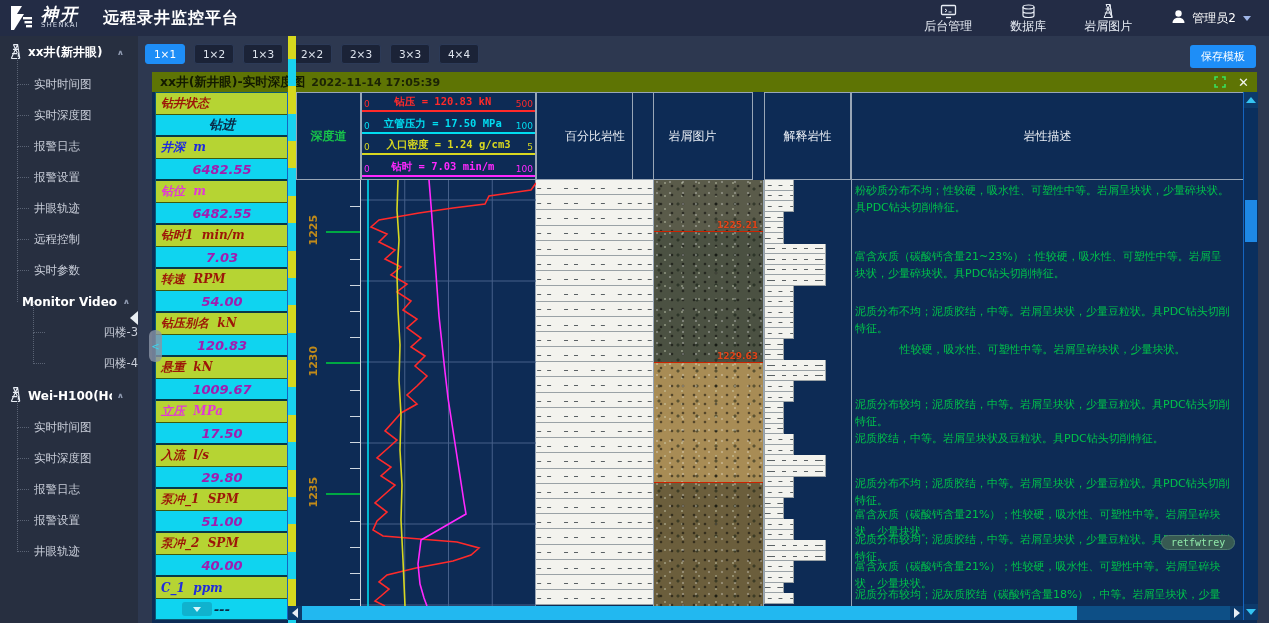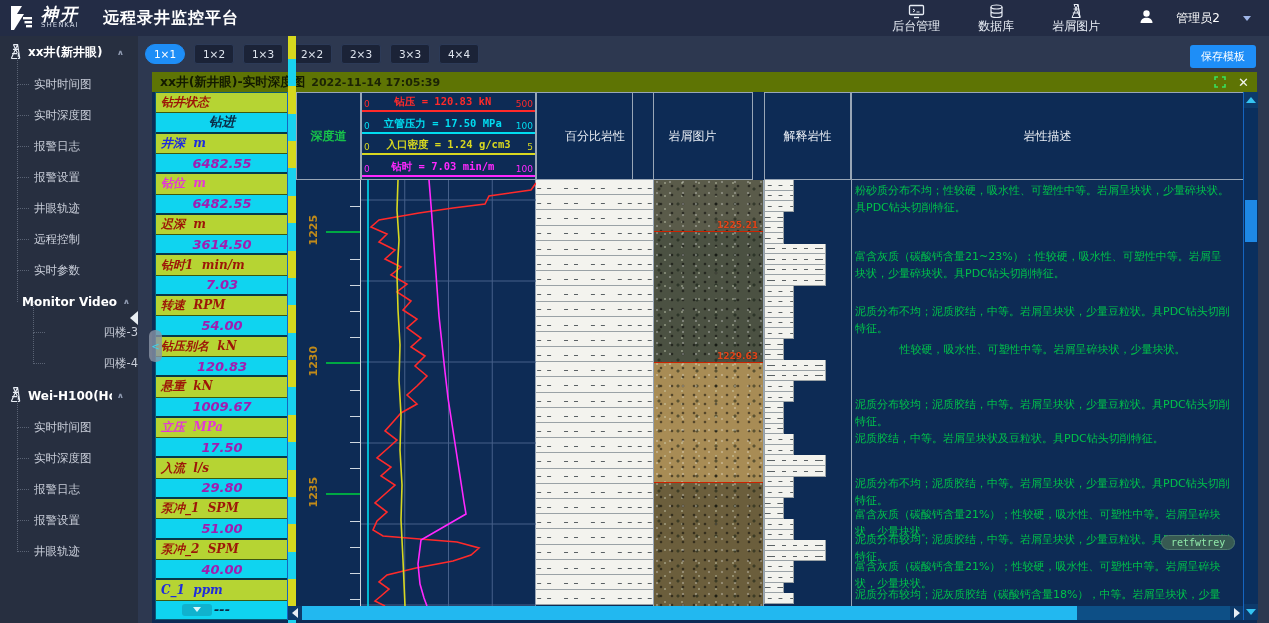--- a/index.html
+++ b/index.html
@@ -6,42 +6,42 @@
     font-family:"DejaVu Sans","Liberation Sans",sans-serif;-webkit-font-smoothing:antialiased;}
   
   #topbar{position:absolute;left:0;top:0;width:1269px;height:36px;background:#232c45;display:flex;align-items:center;z-index:30;}
   #logo{display:flex;align-items:center;gap:7px;padding:0 10px 0 8px;}
   .brand-cn{color:#fff;font-size:17px;font-weight:bold;font-style:italic;line-height:14px;letter-spacing:2px;}
   .brand-en{color:#cfd6e4;font-size:7px;letter-spacing:1px;line-height:8px;}
   #app-title{color:#fff;font-size:16px;font-weight:bold;margin-left:14px;letter-spacing:1px;}
   #topnav{margin-left:auto;display:flex;align-items:center;gap:38px;padding-right:18px;}
   .nav-item{display:flex;flex-direction:column;align-items:center;color:#e8edf5;font-size:12px;cursor:pointer;line-height:13px;gap:1px;}
   .nav-item svg{display:block;}
-  #user-chip{display:flex;align-items:center;gap:21px;color:#fff;font-size:12px;cursor:pointer;}
+  #user-chip{display:flex;align-items:center;gap:5px;color:#fff;font-size:12px;cursor:pointer;}
   .caret-down{display:inline-block;width:0;height:0;border-left:4px solid transparent;border-right:4px solid transparent;border-top:5px solid #9fb6e8;margin-left:2px;}
   
   #sidebar{position:absolute;left:0;top:36px;width:138px;bottom:0;background:#272f40;overflow:hidden;z-index:10;}
   .sb-well{display:flex;align-items:center;height:33px;padding:0 6px 0 8px;color:#fff;font-weight:bold;font-size:12px;cursor:pointer;gap:5px;}
   .sb-well .lbl{flex:1;white-space:nowrap;overflow:hidden;}
   .sb-item{position:relative;display:flex;align-items:center;height:31px;padding-left:34px;color:#c9ced9;font-size:11.5px;cursor:pointer;white-space:nowrap;}
   .sb-item.d2{justify-content:flex-end;}
   .sb-item::before{content:"";position:absolute;left:17px;top:-16px;bottom:15px;border-left:1px dotted #5a6374;}
   .sb-item.d2::before{left:33px;}
   .sb-item::after{content:"";position:absolute;left:17px;top:15px;width:12px;border-top:1px dotted #5a6374;}
   .sb-item.d2::after{left:33px;}
   .sb-group{position:relative;display:flex;align-items:center;height:31px;padding-left:22px;color:#fff;font-weight:bold;font-size:12px;cursor:pointer;}
   .sb-group::before{content:"";position:absolute;left:17px;top:-16px;bottom:15px;border-left:1px dotted #5a6374;}
   .sb-group .lbl{flex:1;}
   .chev{color:#8f9ab0;font-size:9px;margin-right:8px;transform:scaleY(.8);}
   #sb-collapse{position:absolute;left:130px;top:311px;width:0;height:0;border-top:7px solid transparent;border-bottom:7px solid transparent;border-right:8px solid #e8edf2;cursor:pointer;z-index:40;}
   
   #main{position:absolute;left:138px;top:36px;right:0;bottom:0;background:#2d3850;}
   #toolbar{position:absolute;left:0;top:0;right:0;height:36px;display:flex;align-items:center;padding-left:7px;gap:9px;}
   .grid-btn{width:38px;height:18px;background:#1b2337;border:1px solid #2c3a57;border-radius:3px;color:#dfe5ee;font-size:10.5px;display:flex;align-items:center;justify-content:center;cursor:pointer;}
-  .grid-btn.active{background:#1e8ef7;border-color:#1e8ef7;color:#fff;border-radius:10px;}
+  .grid-btn.active{background:#1e8ef7;border-color:#1e8ef7;color:#fff;}
   #save-btn{position:absolute;right:13px;top:9px;background:#1e8ef7;color:#fff;font-size:11px;border:none;border-radius:3px;padding:4px 11px;cursor:pointer;}
   
   #panel{position:absolute;left:14px;top:36px;width:1105px;height:551px;background:#0d2b55;border-bottom:3px solid #6d7c00;}
   #ptitle{position:absolute;left:0;top:0;right:0;height:20px;background:#5e7404;display:flex;align-items:center;padding:0 8px;gap:6px;}
   #ptitle .t{color:#131a00;font-weight:bold;font-size:12.5px;}
   #ptitle .ts{color:#1c2405;font-weight:bold;font-size:11px;}
   #ptitle .sp{flex:1;}
   #expand-ic{cursor:pointer;display:block;}
   #close-ic{color:#f2f5ef;font-size:13px;font-weight:bold;cursor:pointer;line-height:13px;margin-left:6px;}
   
@@ -253,26 +253,20 @@
         <div class="pcell">
           <div class="plabel l-blue">井深&nbsp;&nbsp;m</div>
           <div class="pvalue v-red">
             <span>6482.55</span>
           </div>
         </div>
         <div class="pcell">
           <div class="plabel l-magenta">钻位&nbsp;&nbsp;m</div>
           <div class="pvalue v-red">
             <span>6482.55</span>
-          </div>
-        </div>
-        <div class="pcell">
-          <div class="plabel l-red">迟深&nbsp;&nbsp;m</div>
-          <div class="pvalue v-red">
-            <span>3614.50</span>
           </div>
         </div>
         <div class="pcell">
           <div class="plabel l-red">钻时1&nbsp;&nbsp;min/m</div>
           <div class="pvalue v-red">
             <span>7.03</span>
           </div>
         </div>
         <div class="pcell">
           <div class="plabel l-red">转速&nbsp;&nbsp;RPM</div>

